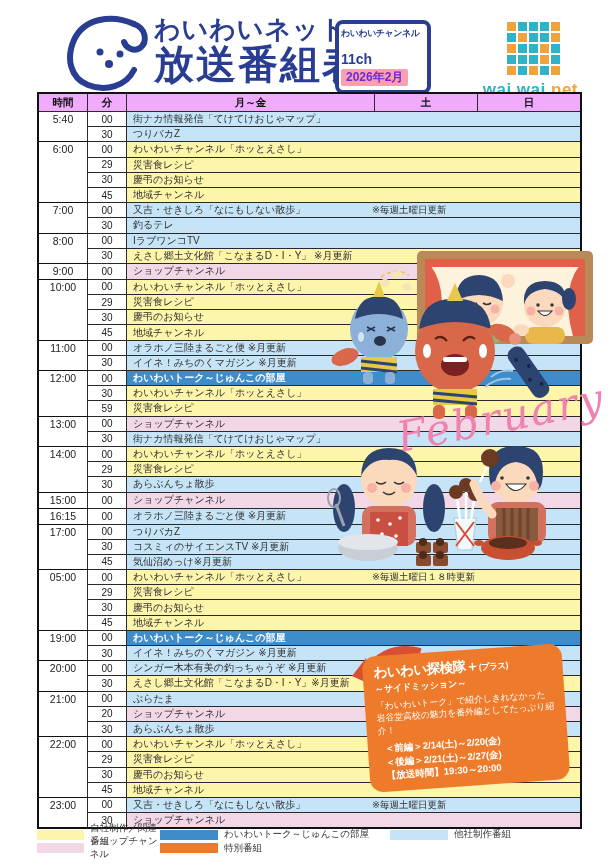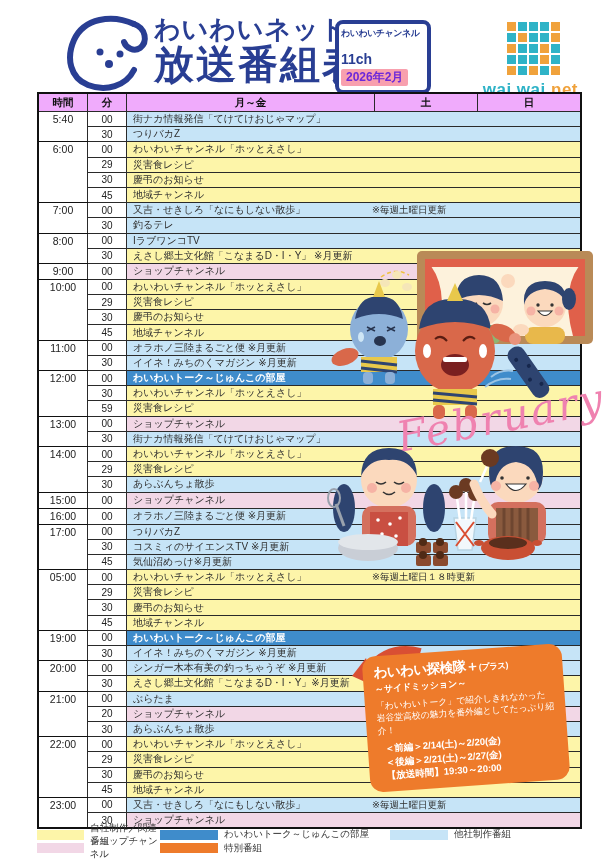--- a/index.html
+++ b/index.html
@@ -250,21 +250,21 @@
         <tr>
           <td class="min-cell">30</td>
           <td class="prog-cell t-other" colspan="3"><span class="prog-title">あらぶんちょ散歩</span></td>
         </tr>
         <tr class="hour-start">
           <td class="time-cell" rowspan="1">15:00</td>
           <td class="min-cell">00</td>
           <td class="prog-cell t-shop" colspan="3"><span class="prog-title">ショップチャンネル</span></td>
         </tr>
         <tr class="hour-start">
-          <td class="time-cell" rowspan="1">16:00</td>
+          <td class="time-cell" rowspan="1">16:15</td>
           <td class="min-cell">00</td>
           <td class="prog-cell t-other" colspan="3"><span class="prog-title">オラホノ三陸まるごと便 ※月更新</span></td>
         </tr>
         <tr class="hour-start">
           <td class="time-cell" rowspan="3">17:00</td>
           <td class="min-cell">00</td>
           <td class="prog-cell t-other" colspan="3"><span class="prog-title">つりバカZ</span></td>
         </tr>
         <tr>
           <td class="min-cell">30</td>

